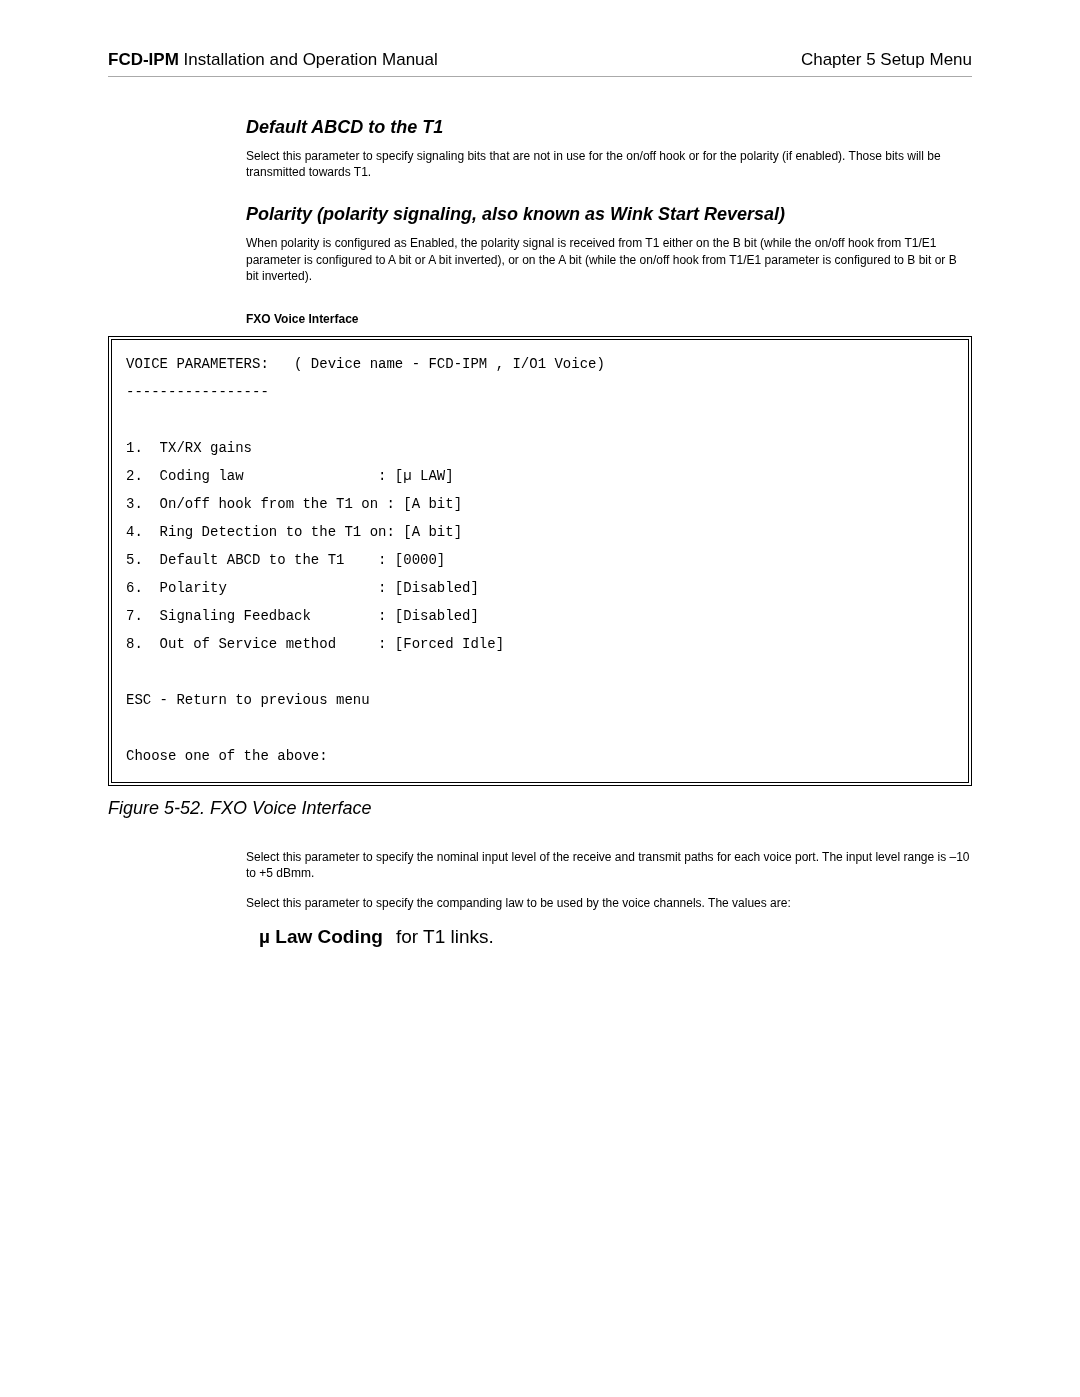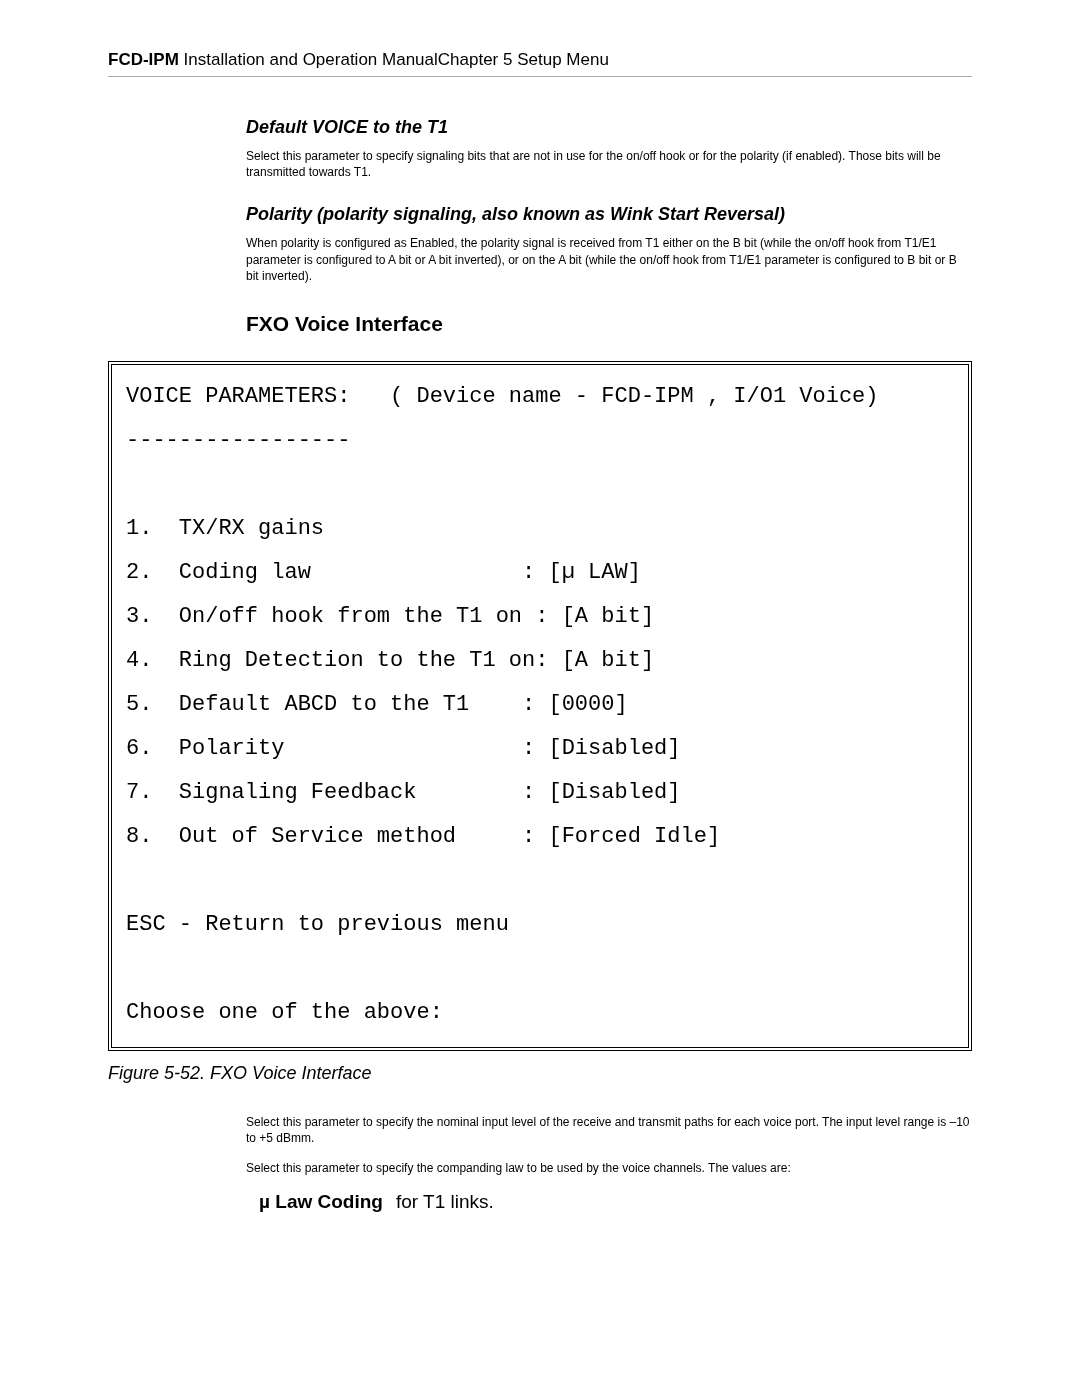--- a/index.html
+++ b/index.html
@@ -10,20 +10,21 @@
     color: #000;
     width: 1080px;
   }
   .page {
     padding: 50px 108px 50px 108px;
     box-sizing: border-box;
     width: 1080px;
   }
   .header {
     display: flex;
+    justify-content: space-between;
     font-family: Arial, Helvetica, sans-serif;
     font-size: 17px;
     padding-bottom: 6px;
     border-bottom: 1px solid #aaa;
     margin-bottom: 40px;
   }
   .header .left { }
   .header .right { }
   .header .bold { font-weight: bold; }
   .content-indent {
@@ -34,38 +35,38 @@
     font-weight: bold;
     font-style: italic;
     font-size: 18px;
     margin-top: 24px;
     margin-bottom: 10px;
   }
   .subhead-noitalic {
     font-family: Arial, Helvetica, sans-serif;
     font-weight: bold;
     font-style: normal;
-    font-size: 21px;
+    font-size: 12px;
     margin-top: 28px;
-    margin-bottom: 25px;
+    margin-bottom: 10px;
   }
   .body-para {
     font-family: "Optima", "Segoe UI", "Lucida Sans", sans-serif;
     font-size: 12px;
     line-height: 1.35;
     margin-bottom: 14px;
   }
   .body-para .ital { }
   .codebox {
     border: 4px double #000;
     padding: 10px 12px 12px 14px;
     margin-top: 0;
     margin-bottom: 10px;
     font-family: "Courier New", Courier, monospace;
-    font-size: 22px;
+    font-size: 14px;
     line-height: 2.0;
     white-space: pre;
   }
   .figure-caption {
     text-align: left;
     font-family: "Optima", "Segoe UI", "Lucida Sans", sans-serif;
     font-style: italic;
     font-size: 18px;
     margin-top: 12px;
     margin-bottom: 30px;
@@ -91,21 +92,21 @@
 <div class="page">
 
   <div class="header">
     <div class="left">
       <span class="bold">FCD-IPM</span><span> Installation and Operation Manual</span>
     </div>
     <div class="right">Chapter 5  Setup Menu</div>
   </div>
 
   <div class="content-indent">
-    <div class="subhead">Default VOICE to the T1</div>
+    <div class="subhead">Default ABCD to the T1</div>
     <div class="body-para">Select this parameter to specify signaling bits that are not in use for the on/off hook or for the polarity (if enabled). Those bits will be transmitted towards T1.</div>
 
     <div class="subhead">Polarity (polarity signaling, also known as Wink Start Reversal)</div>
     <div class="body-para">
       <span>When polarity is configured as </span><span class="ital">Enabled,</span><span> the polarity signal is received from T1 either on the B bit (while the </span><span class="ital">on/off hook from T1/E1</span><span> parameter is configured to </span><span class="ital">A bit</span><span> or </span><span class="ital">A bit inverted),</span><span> or on the A bit (while the </span><span class="ital">on/off hook from T1/E1</span><span> parameter is configured to </span><span class="ital">B bit</span><span> or </span><span class="ital">B bit inverted).</span>
     </div>
 
     <div class="subhead-noitalic">FXO Voice Interface</div>
   </div>
 

